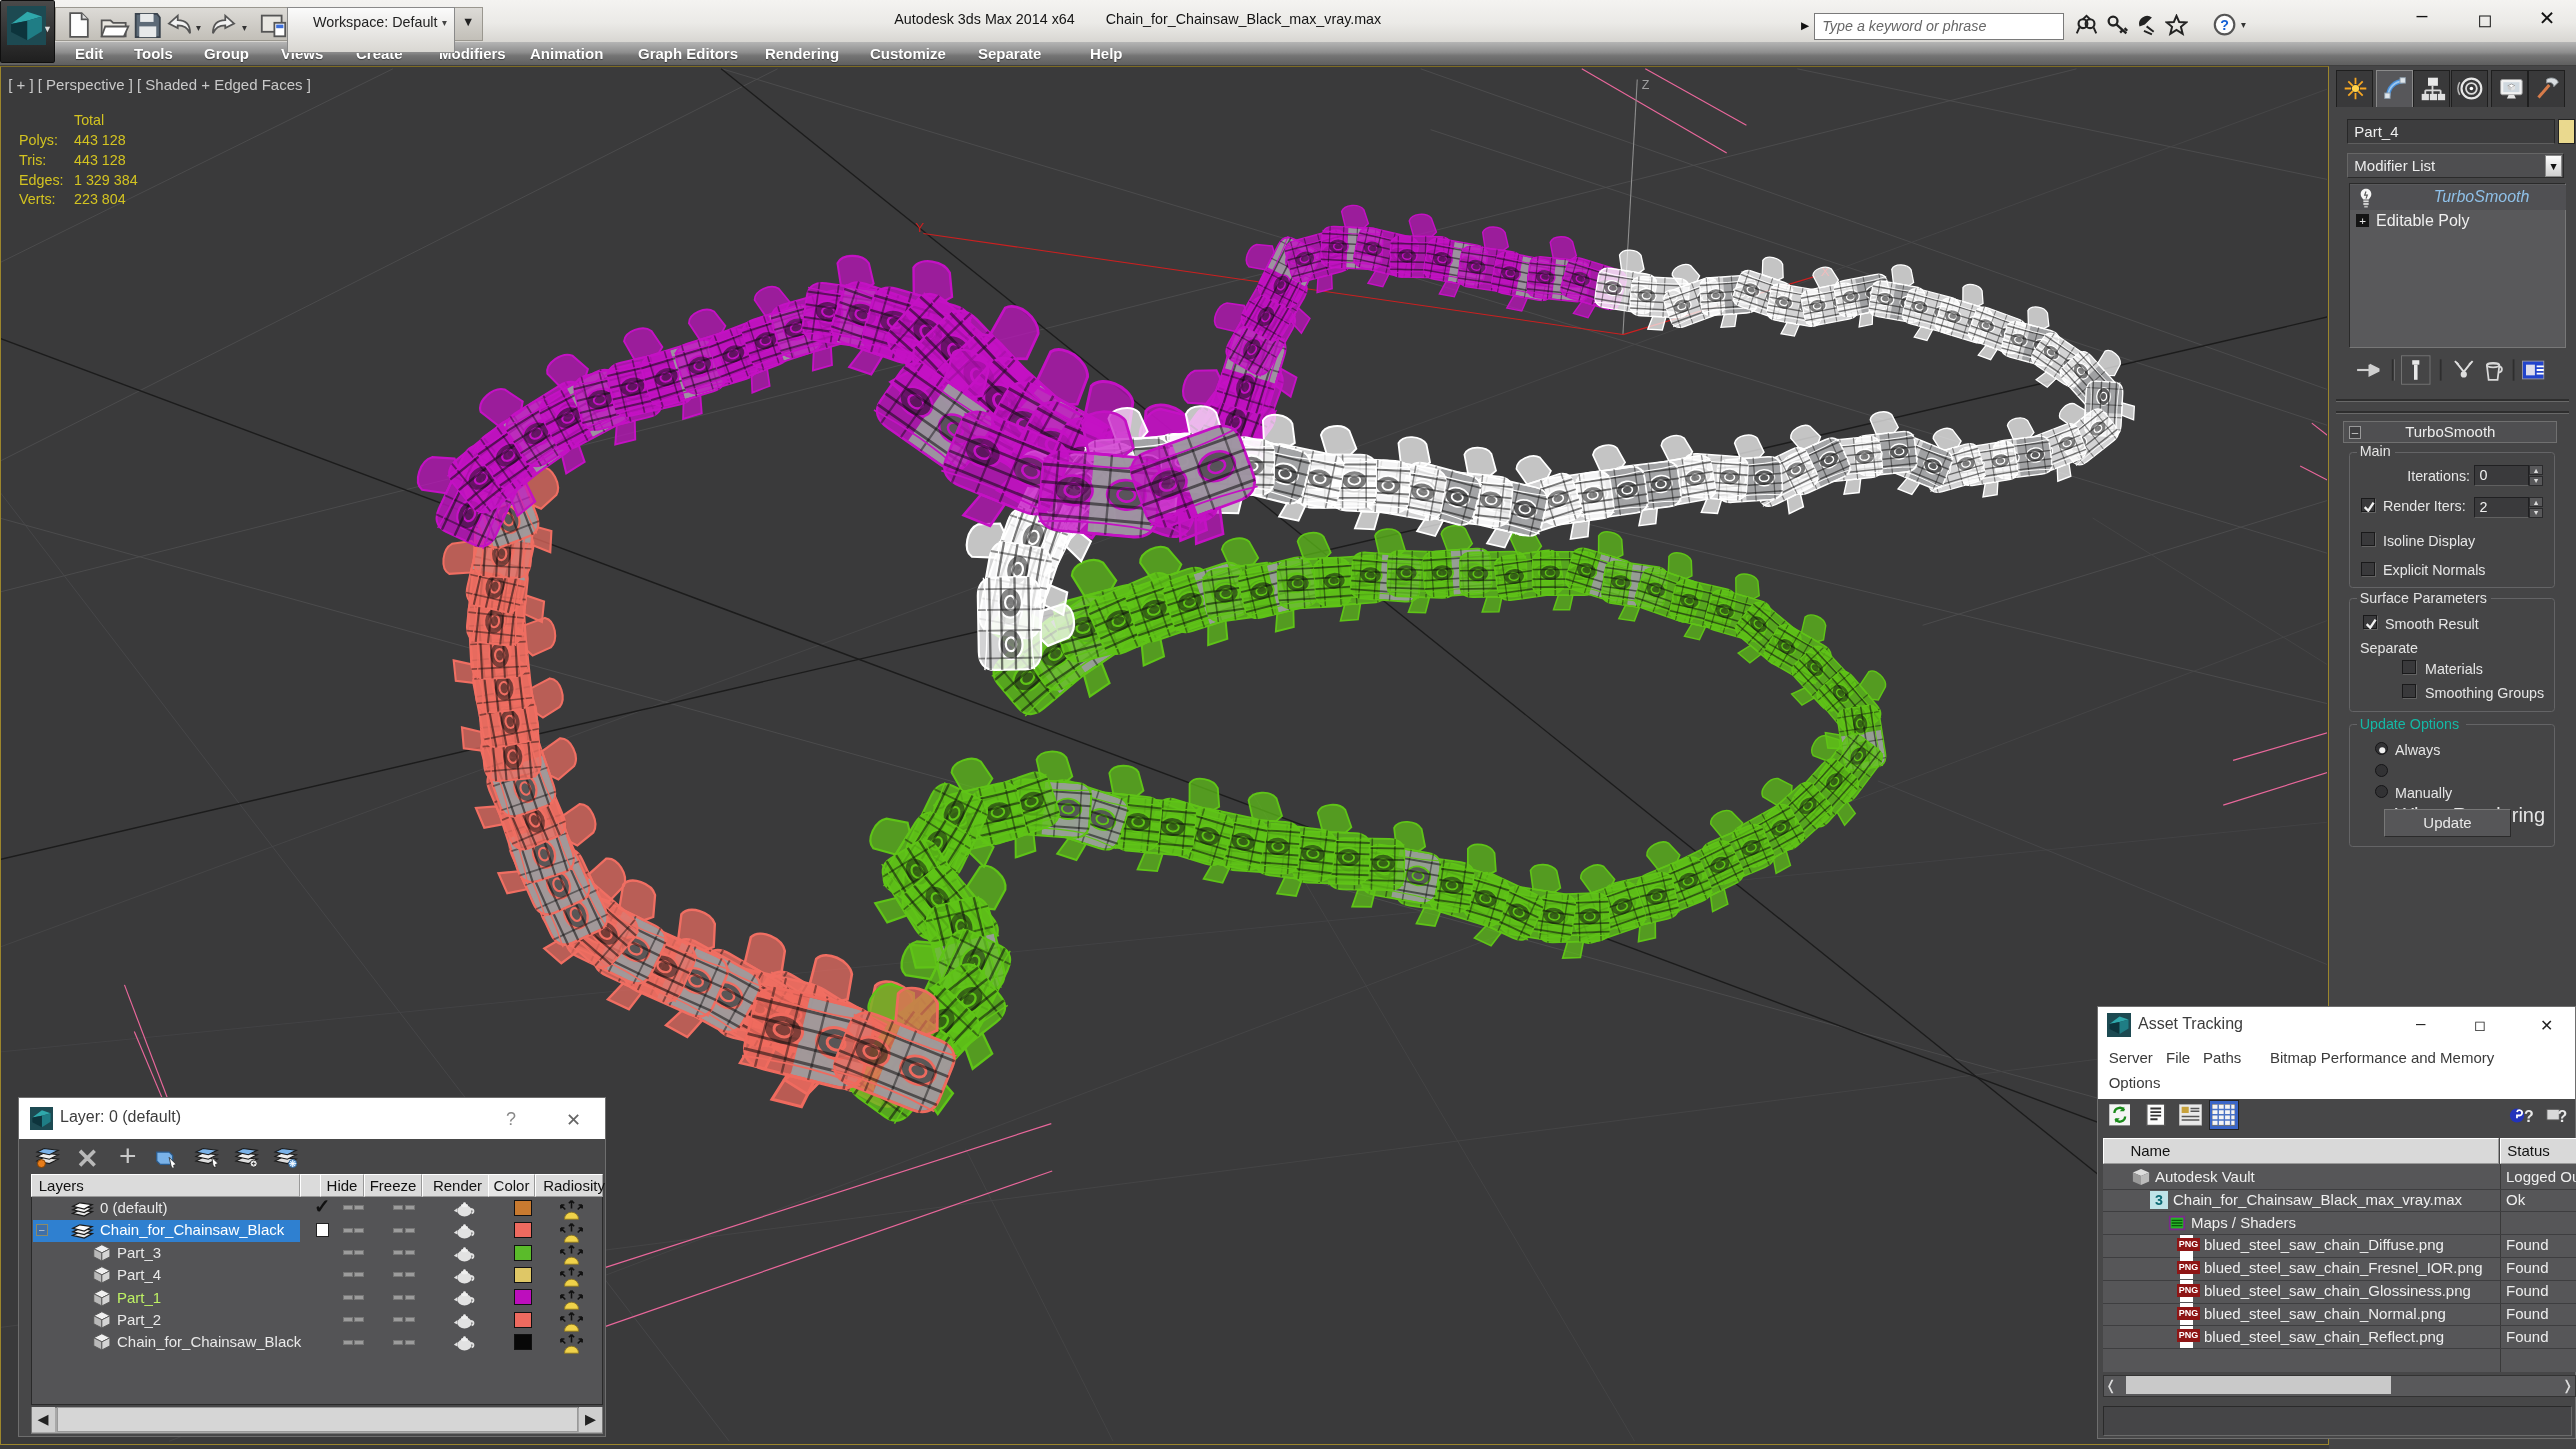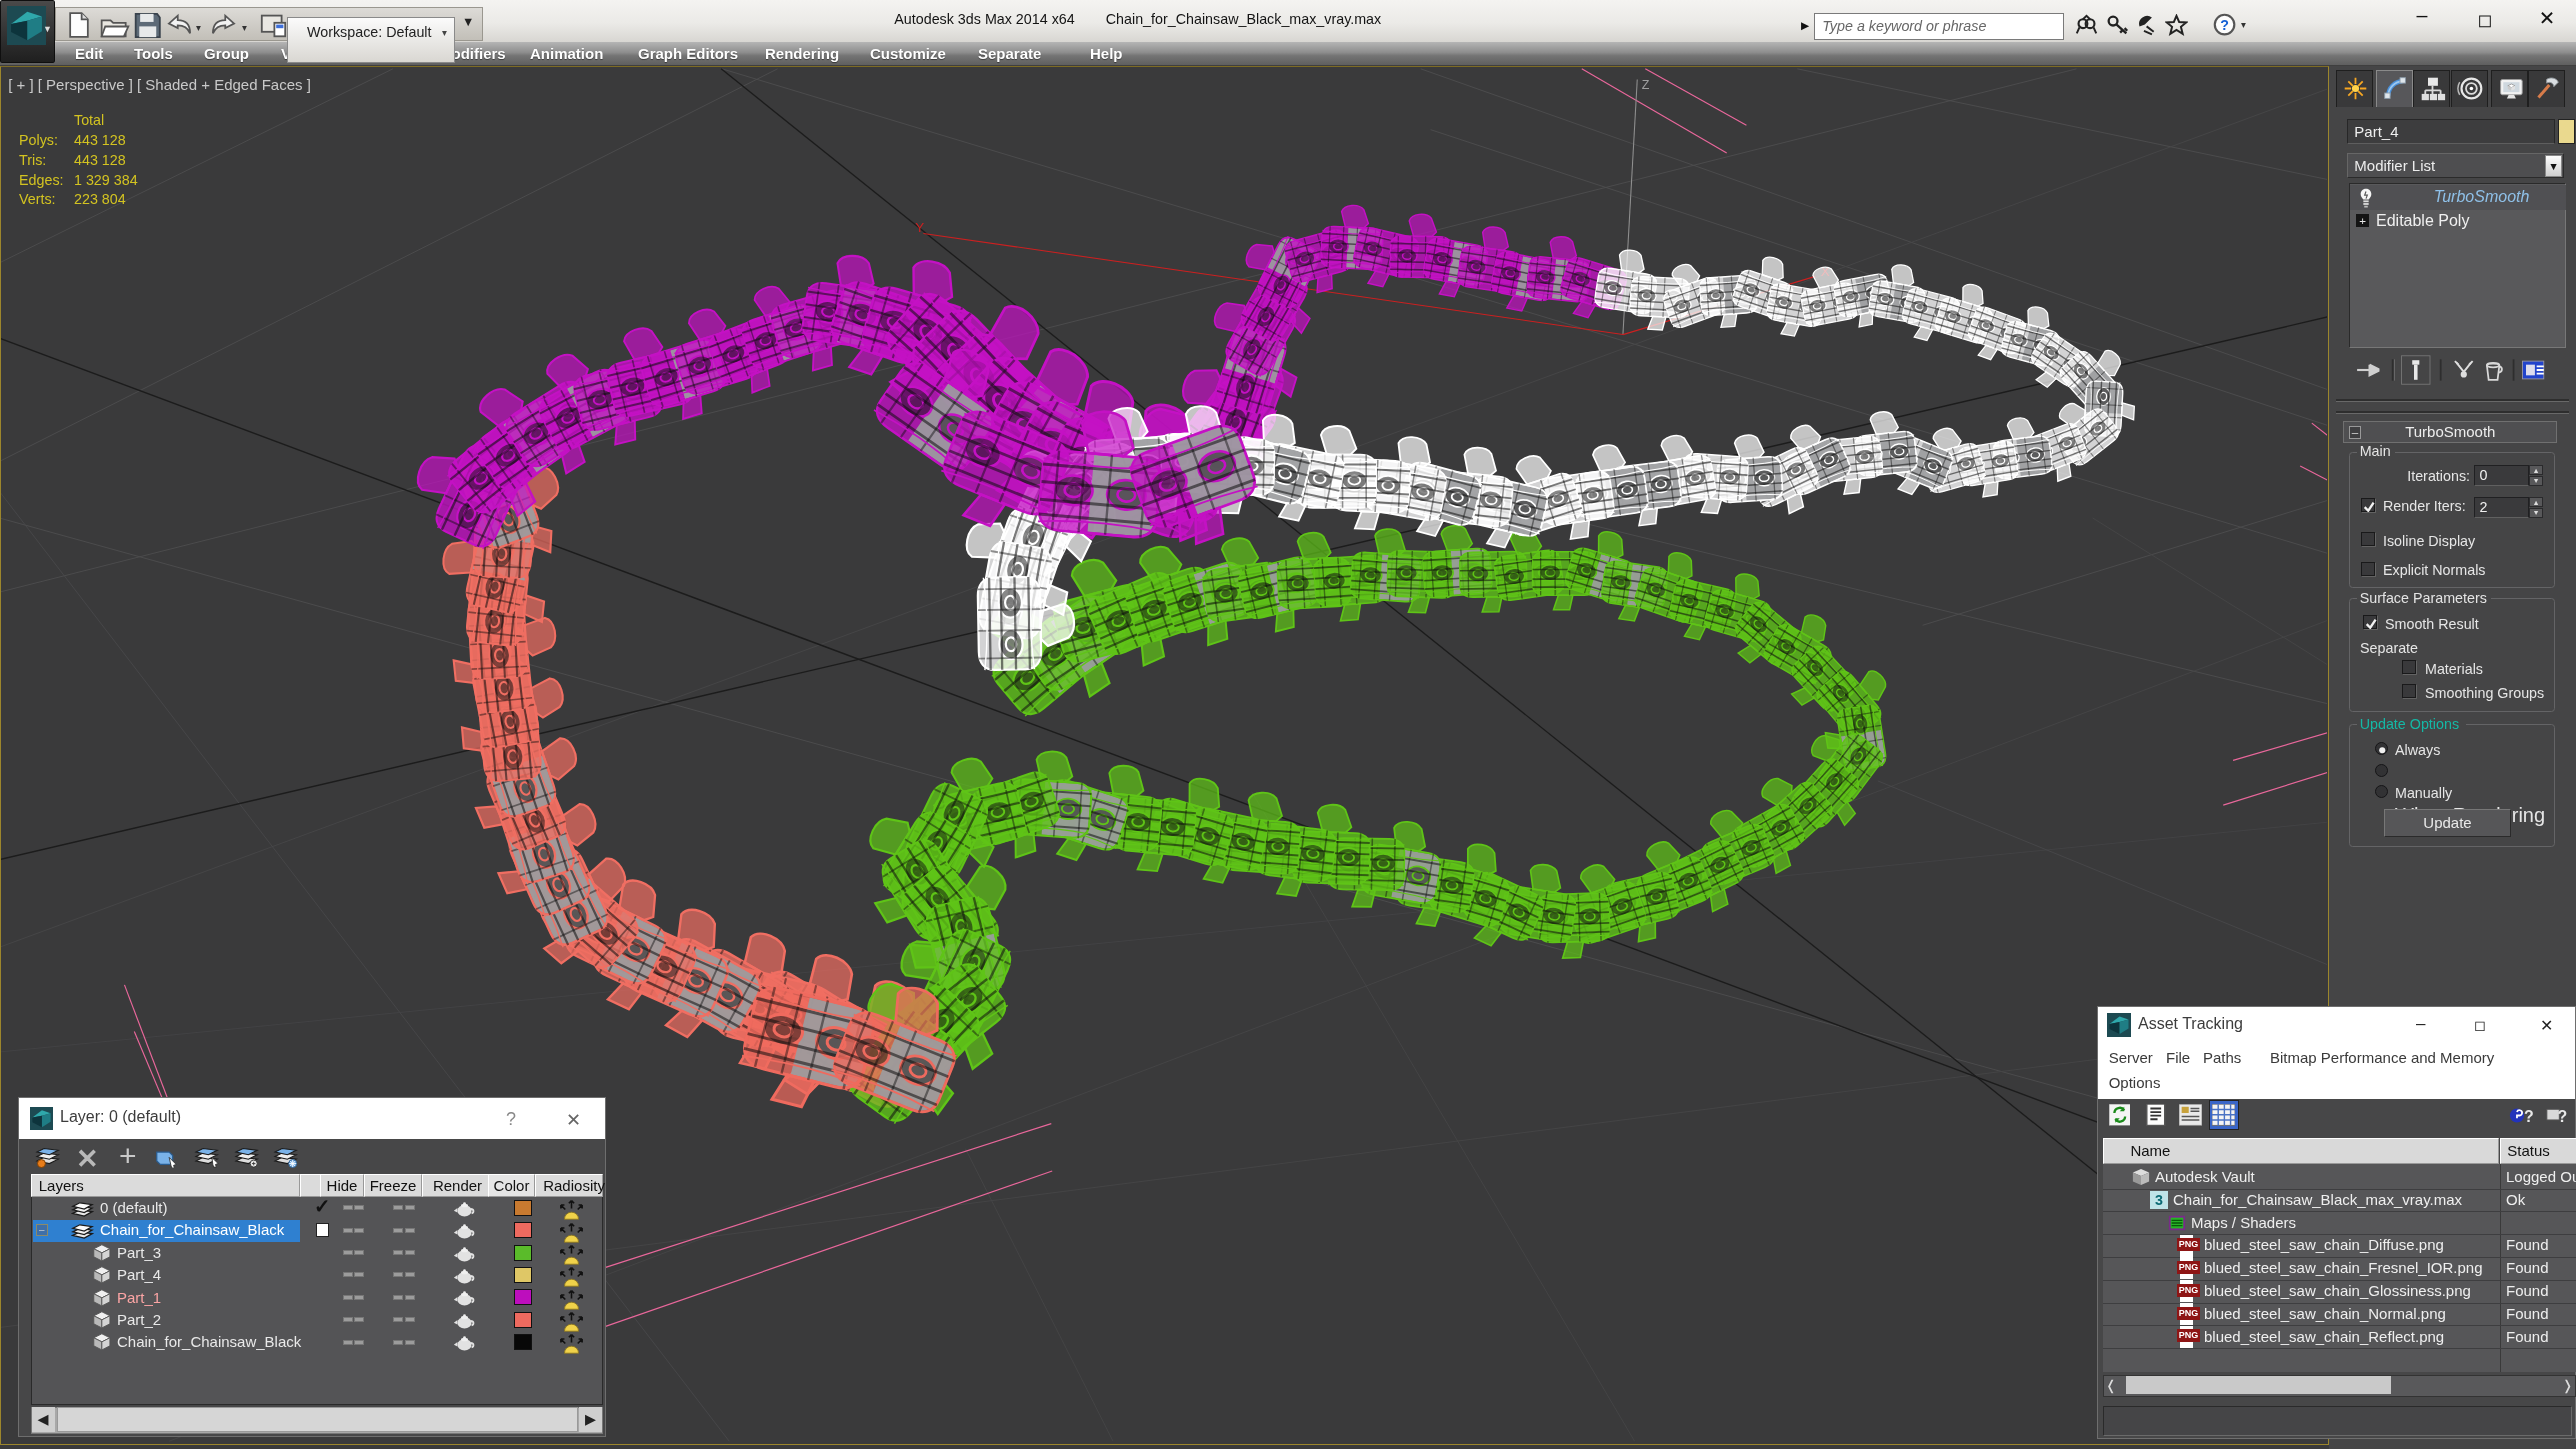--- a/index.html
+++ b/index.html
@@ -492,21 +492,21 @@
 <div class="abs" style="left:196px;top:21.5px;z-index:31;color:#333;font-size:9.8px">▾</div>
 <div class="abs" style="left:209px;top:13.4px;width:29px;height:23px;z-index:31"><svg width="29" height="23" viewBox="0 0 32 26" style="">
       <path d="M28 12 L18 3 L18 8 C8 8 4 14 4 23 C7 16 12 14 18 14 L18 17 Z" fill="#f2f2f2" stroke="#555" stroke-width="2"></path>
     </svg></div>
 <div class="abs" style="left:242px;top:21.5px;z-index:31;color:#333;font-size:9.8px">▾</div>
 <div class="abs" style="left:259px;top:11.6px;width:29px;height:27px;z-index:31"><svg width="29" height="27" viewBox="0 0 32 30" style="">
       <rect x="3" y="4" width="22" height="18" fill="#e9e7e2" stroke="#555" stroke-width="2"></rect>
       <rect x="17" y="12" width="12" height="15" fill="#fff" stroke="#555" stroke-width="2"></rect>
       <rect x="19" y="14" width="8" height="4" fill="#3e6fd9"></rect>
     </svg></div>
-<div class="abs" style="left:287px;top:17px;width:168px;height:46px;z-index:31;background:linear-gradient(#fbfbfb,#d9d7d2);border:0.9px solid #8a8a8a;color:#222;font-size:14.3px;line-height:28px;padding-left:19px">Workspace: Default<span style="position:absolute;right:7.2px;top:0.9px;color:#444;font-size:9.8px">▾</span></div>
+<div class="abs" style="left:287px;top:7px;width:168px;height:46px;z-index:31;background:linear-gradient(#fbfbfb,#d9d7d2);border:0.9px solid #8a8a8a;color:#222;font-size:14.3px;line-height:28px;padding-left:25px">Workspace: Default<span style="position:absolute;right:7.2px;top:0.9px;color:#444;font-size:9.8px">▾</span></div>
 <div class="abs" style="left:462px;top:15px;z-index:31;color:#222;font-size:12.5px">▼</div>
 <div class="abs" style="left:716px;top:10.7px;width:537px;text-align:center;color:#141414;font-size:14.3px;z-index:31">Autodesk 3ds Max  2014 x64</div>
 <div class="abs" style="left:984px;top:10.7px;width:519px;text-align:center;color:#141414;font-size:14.3px;z-index:31">Chain_for_Chainsaw_Black_max_vray.max</div>
 <div class="abs" style="left:1801px;top:13.4px;width:9px;height:25px;z-index:31;color:#111;font-size:10.7px;line-height:25px">▶</div>
 <div class="abs" style="left:1814px;top:12.5px;width:250px;height:27px;z-index:31;background:#fff;border:0.9px solid #7a7a7a;color:#666;font-style:italic;font-size:14.3px;line-height:25px;padding-left:7.2px">Type a keyword or phrase</div>
 <div class="abs" style="left:2075px;top:14.3px;width:23px;height:23px;z-index:31"><svg width="23" height="23" viewBox="0 0 26 26" style="">
       <circle cx="9" cy="11" r="5" fill="none" stroke="#222" stroke-width="2.4"></circle>
       <circle cx="17" cy="11" r="5" fill="none" stroke="#222" stroke-width="2.4"></circle>
       <path d="M9 6 L13 2 L17 6 M5 15 L2 22 M21 15 L24 22" stroke="#222" stroke-width="2.2" fill="none"></path>
     </svg></div>
@@ -695,21 +695,21 @@
     </svg>
 <div class="abs" style="left:495px;top:169px;width:18px;height:16px;background:#dfc766;border:0.9px solid #111"></div>
 <svg width="25" height="23" viewBox="0 0 28 26" style="position:absolute;left:540px;top:167px">
       <path d="M6 24 A8 8 0 0 1 22 24 Z" fill="#f0d24a" stroke="#8a7520" stroke-width="1"></path>
       <g stroke="#111" stroke-width="1.8" fill="none">
         <path d="M14 12 L14 3 M14 3 L11 6 M14 3 L17 6"></path>
         <path d="M7 13 L2 8 M2 8 L2 12 M2 8 L6 8"></path>
         <path d="M21 13 L26 8 M26 8 L26 12 M26 8 L22 8"></path>
       </g>
     </svg>
-<div class="abs" style="left:98px;top:191px;color:#fca5a5;font-size:15px">Part_1</div>
+<div class="abs" style="left:98px;top:191px;color:#bef264;font-size:15px">Part_1</div>
 <svg width="19.7" height="19.7" viewBox="0 0 22 22" style="position:absolute;left:73px;top:190px">
       <path d="M11 2 L20 6.5 L11 11 L2 6.5 Z" fill="#efefef" stroke="#555" stroke-width="1"></path>
       <path d="M2 6.5 L11 11 L11 20 L2 15.5 Z" fill="#b9b9b9" stroke="#555" stroke-width="1"></path>
       <path d="M20 6.5 L11 11 L11 20 L20 15.5 Z" fill="#d4d4d4" stroke="#555" stroke-width="1"></path>
     </svg>
 <div class="abs" style="left:324px;top:197px;width:9.8px;height:4.5px;background:#9c9c9c;border:0.9px solid #777"></div>
     <div class="abs" style="left:335px;top:197px;width:9.8px;height:4.5px;background:#9c9c9c;border:0.9px solid #777"></div>
 <div class="abs" style="left:374px;top:197px;width:9.8px;height:4.5px;background:#9c9c9c;border:0.9px solid #777"></div>
     <div class="abs" style="left:386px;top:197px;width:9.8px;height:4.5px;background:#9c9c9c;border:0.9px solid #777"></div>
 <svg width="23" height="18" viewBox="0 0 26 20" style="position:absolute;left:434px;top:191px">

